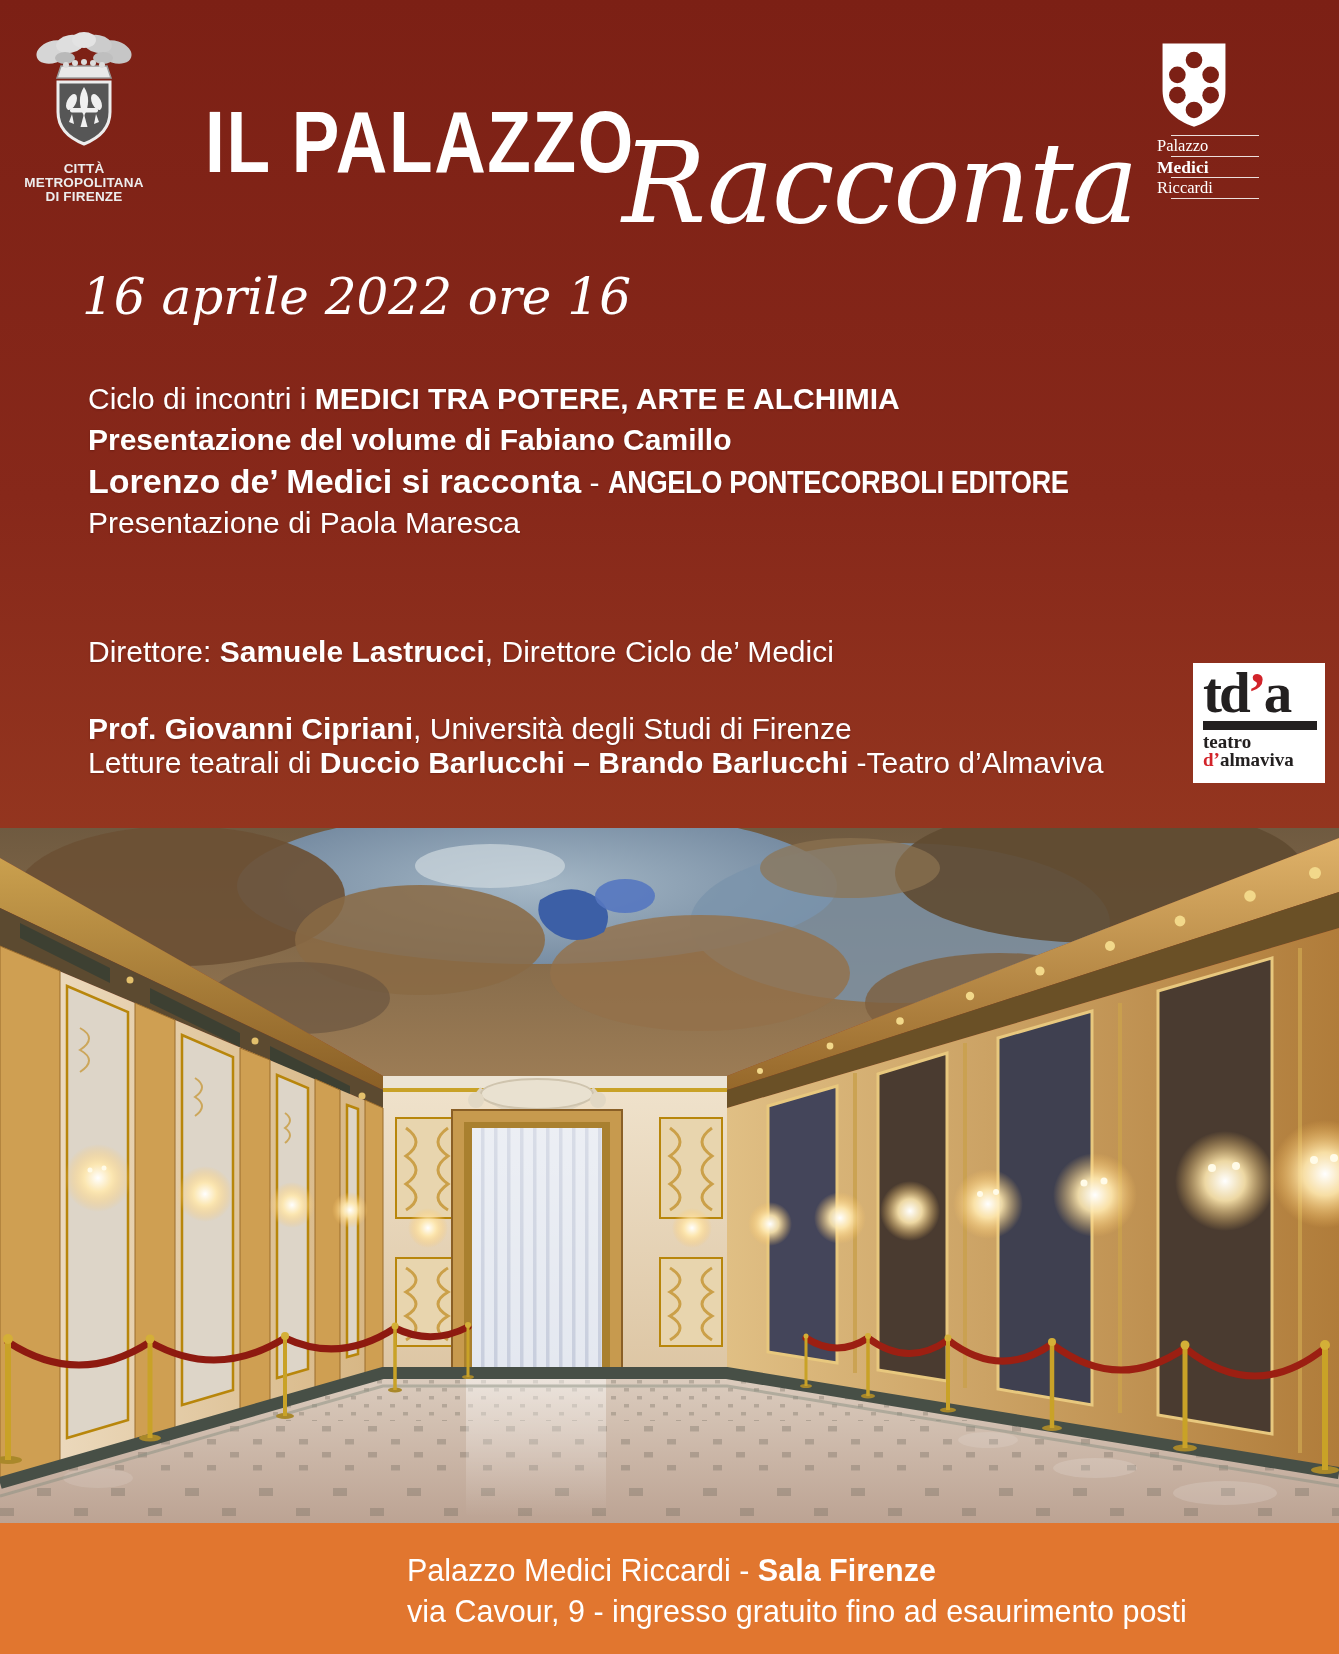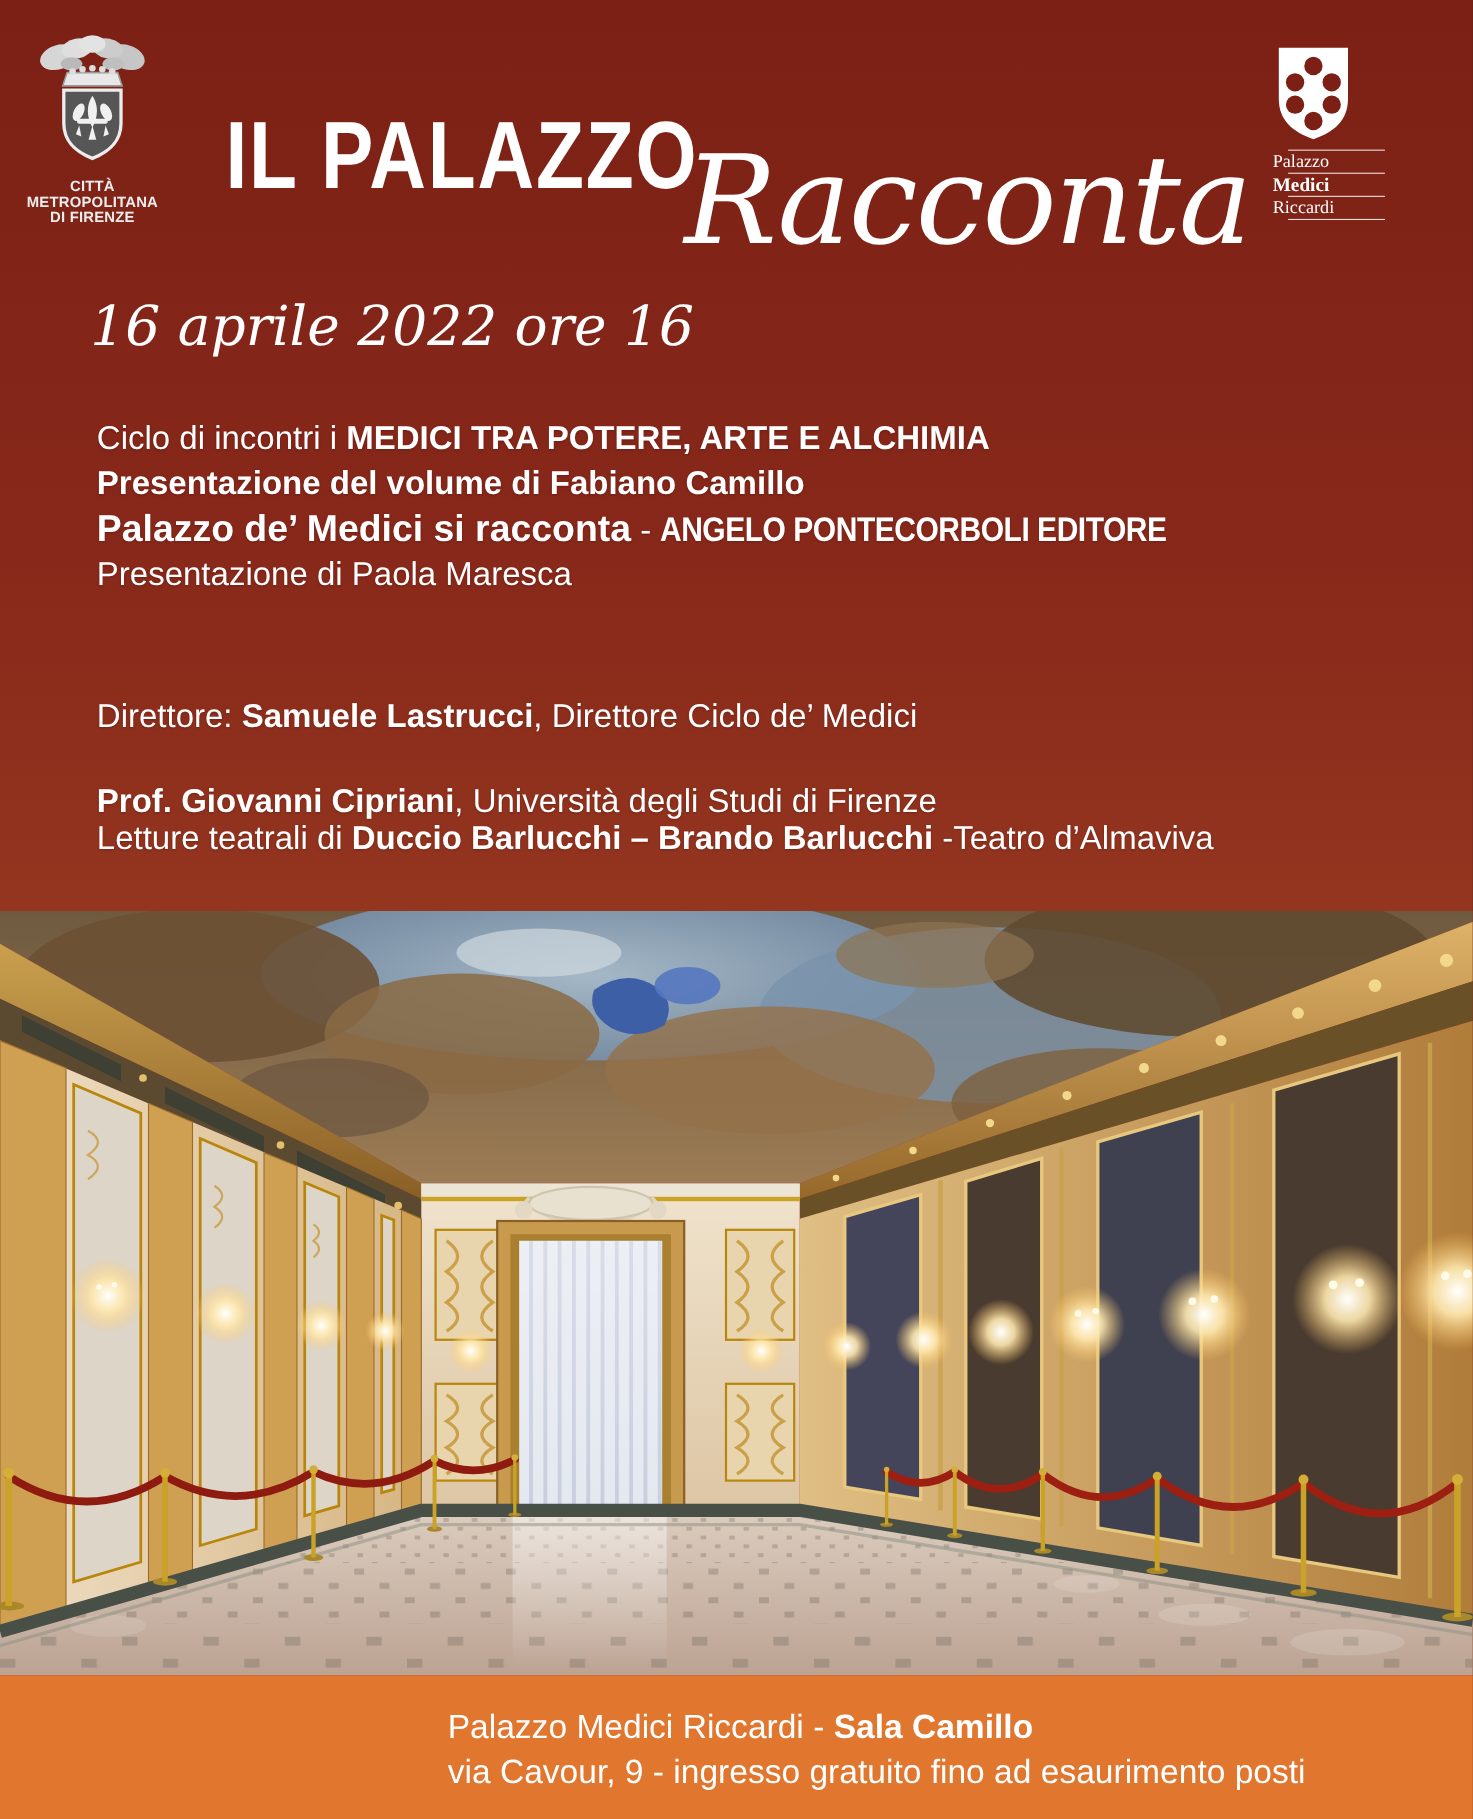--- a/index.html
+++ b/index.html
@@ -112,26 +112,32 @@
     <div class="mtxt m2">Medici</div>
     <div class="medici-rule"></div>
     <div class="mtxt m3">Riccardi</div>
     <div class="medici-rule"></div>
   </div>
 
   <div class="date-line">16 aprile 2022 ore 16</div>
 
   <div class="bline l1"><span>Ciclo di incontri i </span><span class="b">MEDICI TRA POTERE, ARTE E ALCHIMIA</span></div>
   <div class="bline l2">Presentazione del volume di Fabiano Camillo</div>
-  <div class="bline l3"><span class="b">Palazzo de’ Medici si racconta</span><span class="reg"> - </span><span class="cond">ANGELO PONTECORBOLI EDITORE</span></div>
+  <div class="bline l3"><span class="b">Lorenzo de’ Medici si racconta</span><span class="reg"> - </span><span class="cond">ANGELO PONTECORBOLI EDITORE</span></div>
   <div class="bline l4">Presentazione di Paola Maresca</div>
   <div class="bline l6"><span>Direttore: </span><span class="b">Samuele Lastrucci</span><span>, Direttore Ciclo de’ Medici</span></div>
   <div class="bline l7"><span class="b">Prof. Giovanni Cipriani</span><span>, Università degli Studi di Firenze</span></div>
   <div class="bline l8"><span>Letture teatrali di </span><span class="b">Duccio Barlucchi – Brando Barlucchi</span><span> -Teatro d’Almaviva</span></div>
 
+  <div class="tda">
+    <div class="tda-word"><span>td</span><span class="red">’</span><span>a</span></div>
+    <div class="tda-bar"></div>
+    <div class="tda-small">teatro</div>
+    <div class="tda-small"><span class="red">d’</span><span>almaviva</span></div>
+  </div>
 
   <div class="photo">
     <svg width="1339" height="695" viewBox="0 0 1339 695" preserveAspectRatio="none">
       <defs>
         <linearGradient id="ceilBase" x1="0" y1="0" x2="0" y2="1">
           <stop offset="0" stop-color="#6f5a40"></stop>
             <stop offset="1" stop-color="#9c7c55"></stop>
         </linearGradient>
         <radialGradient id="skyGrad" cx="50%" cy="50%" r="60%">
           <stop offset="0" stop-color="#a7bccd"></stop>
@@ -393,16 +399,16 @@
             <circle cx="868" cy="508" r="3" stroke="none"></circle>
           <ellipse cx="806" cy="558" rx="6" ry="2" stroke="none" fill="#a9882a"></ellipse>
           <line x1="806" y1="558" x2="806" y2="510" stroke-width="3"></line>
             <circle cx="806" cy="508" r="2.5" stroke="none"></circle>
         </g>
       </g>
     </svg>
   </div>
 
   <div class="footer-bar"></div>
-  <div class="fline f1"><span>Palazzo Medici Riccardi - </span><span class="b">Sala Camillo</span></div>
+  <div class="fline f1"><span>Palazzo Medici Riccardi - </span><span class="b">Sala Firenze</span></div>
   <div class="fline f2">via Cavour, 9 - ingresso gratuito fino ad esaurimento posti</div>
 
 </div>
 
 </body></html>

